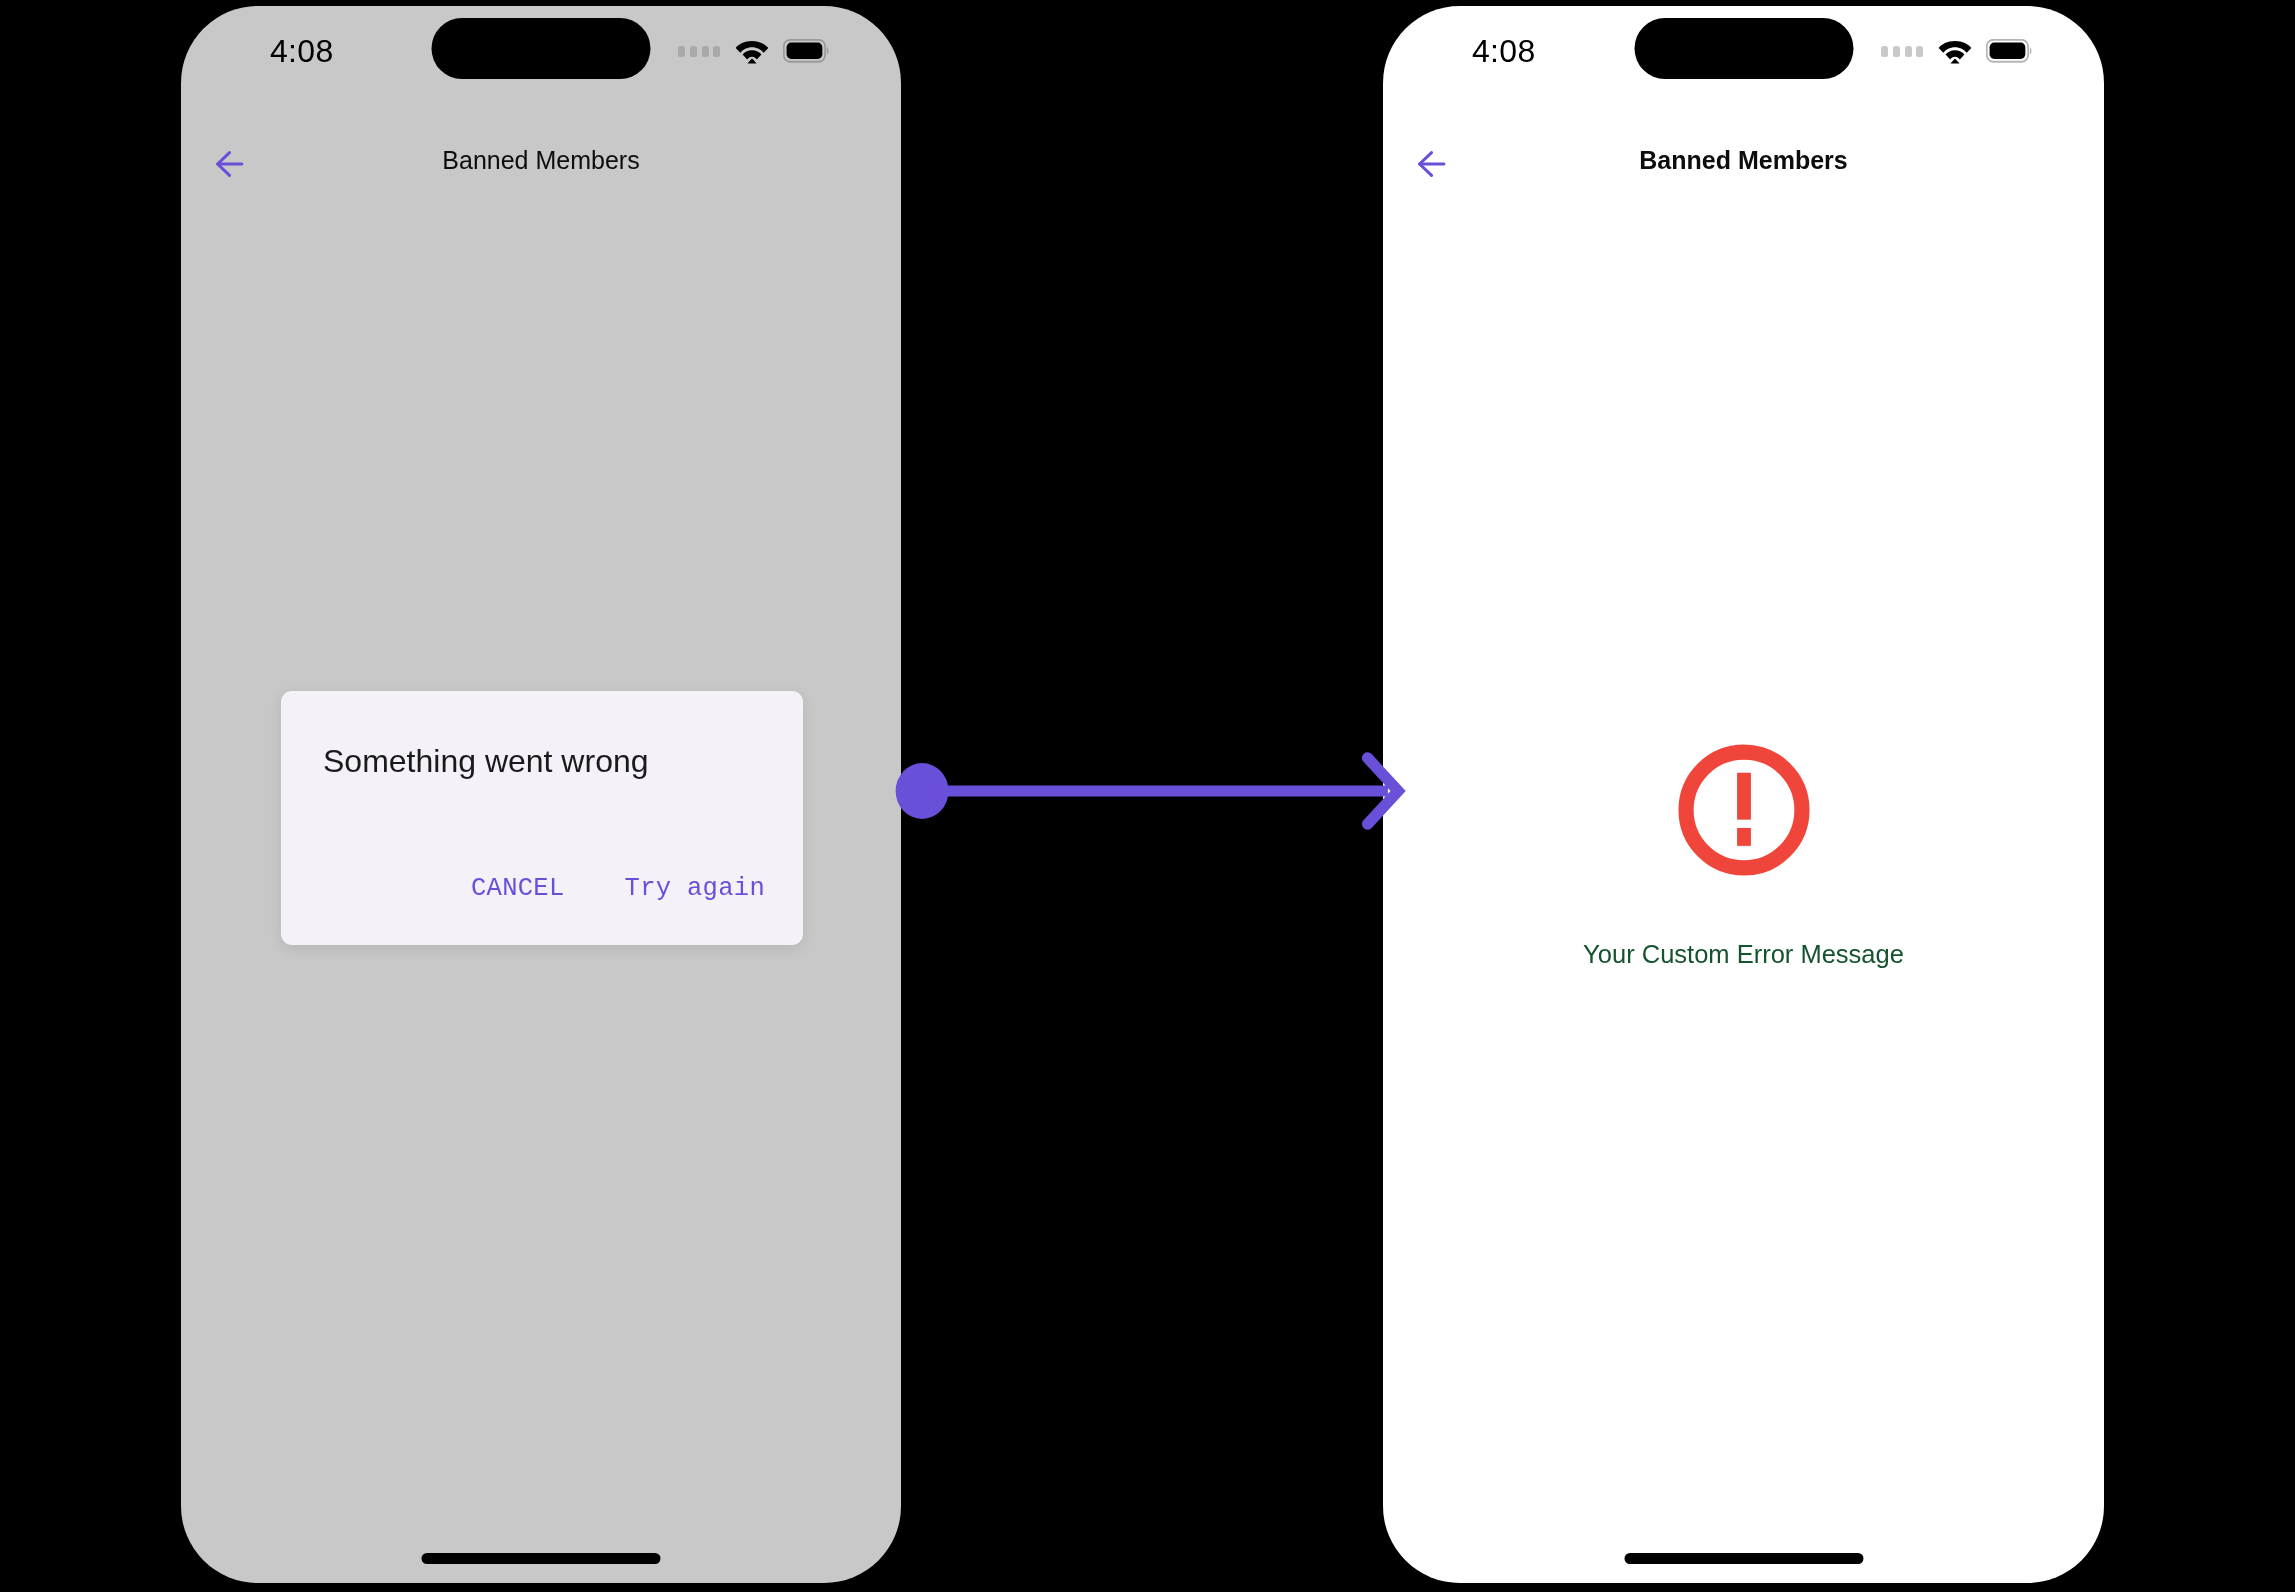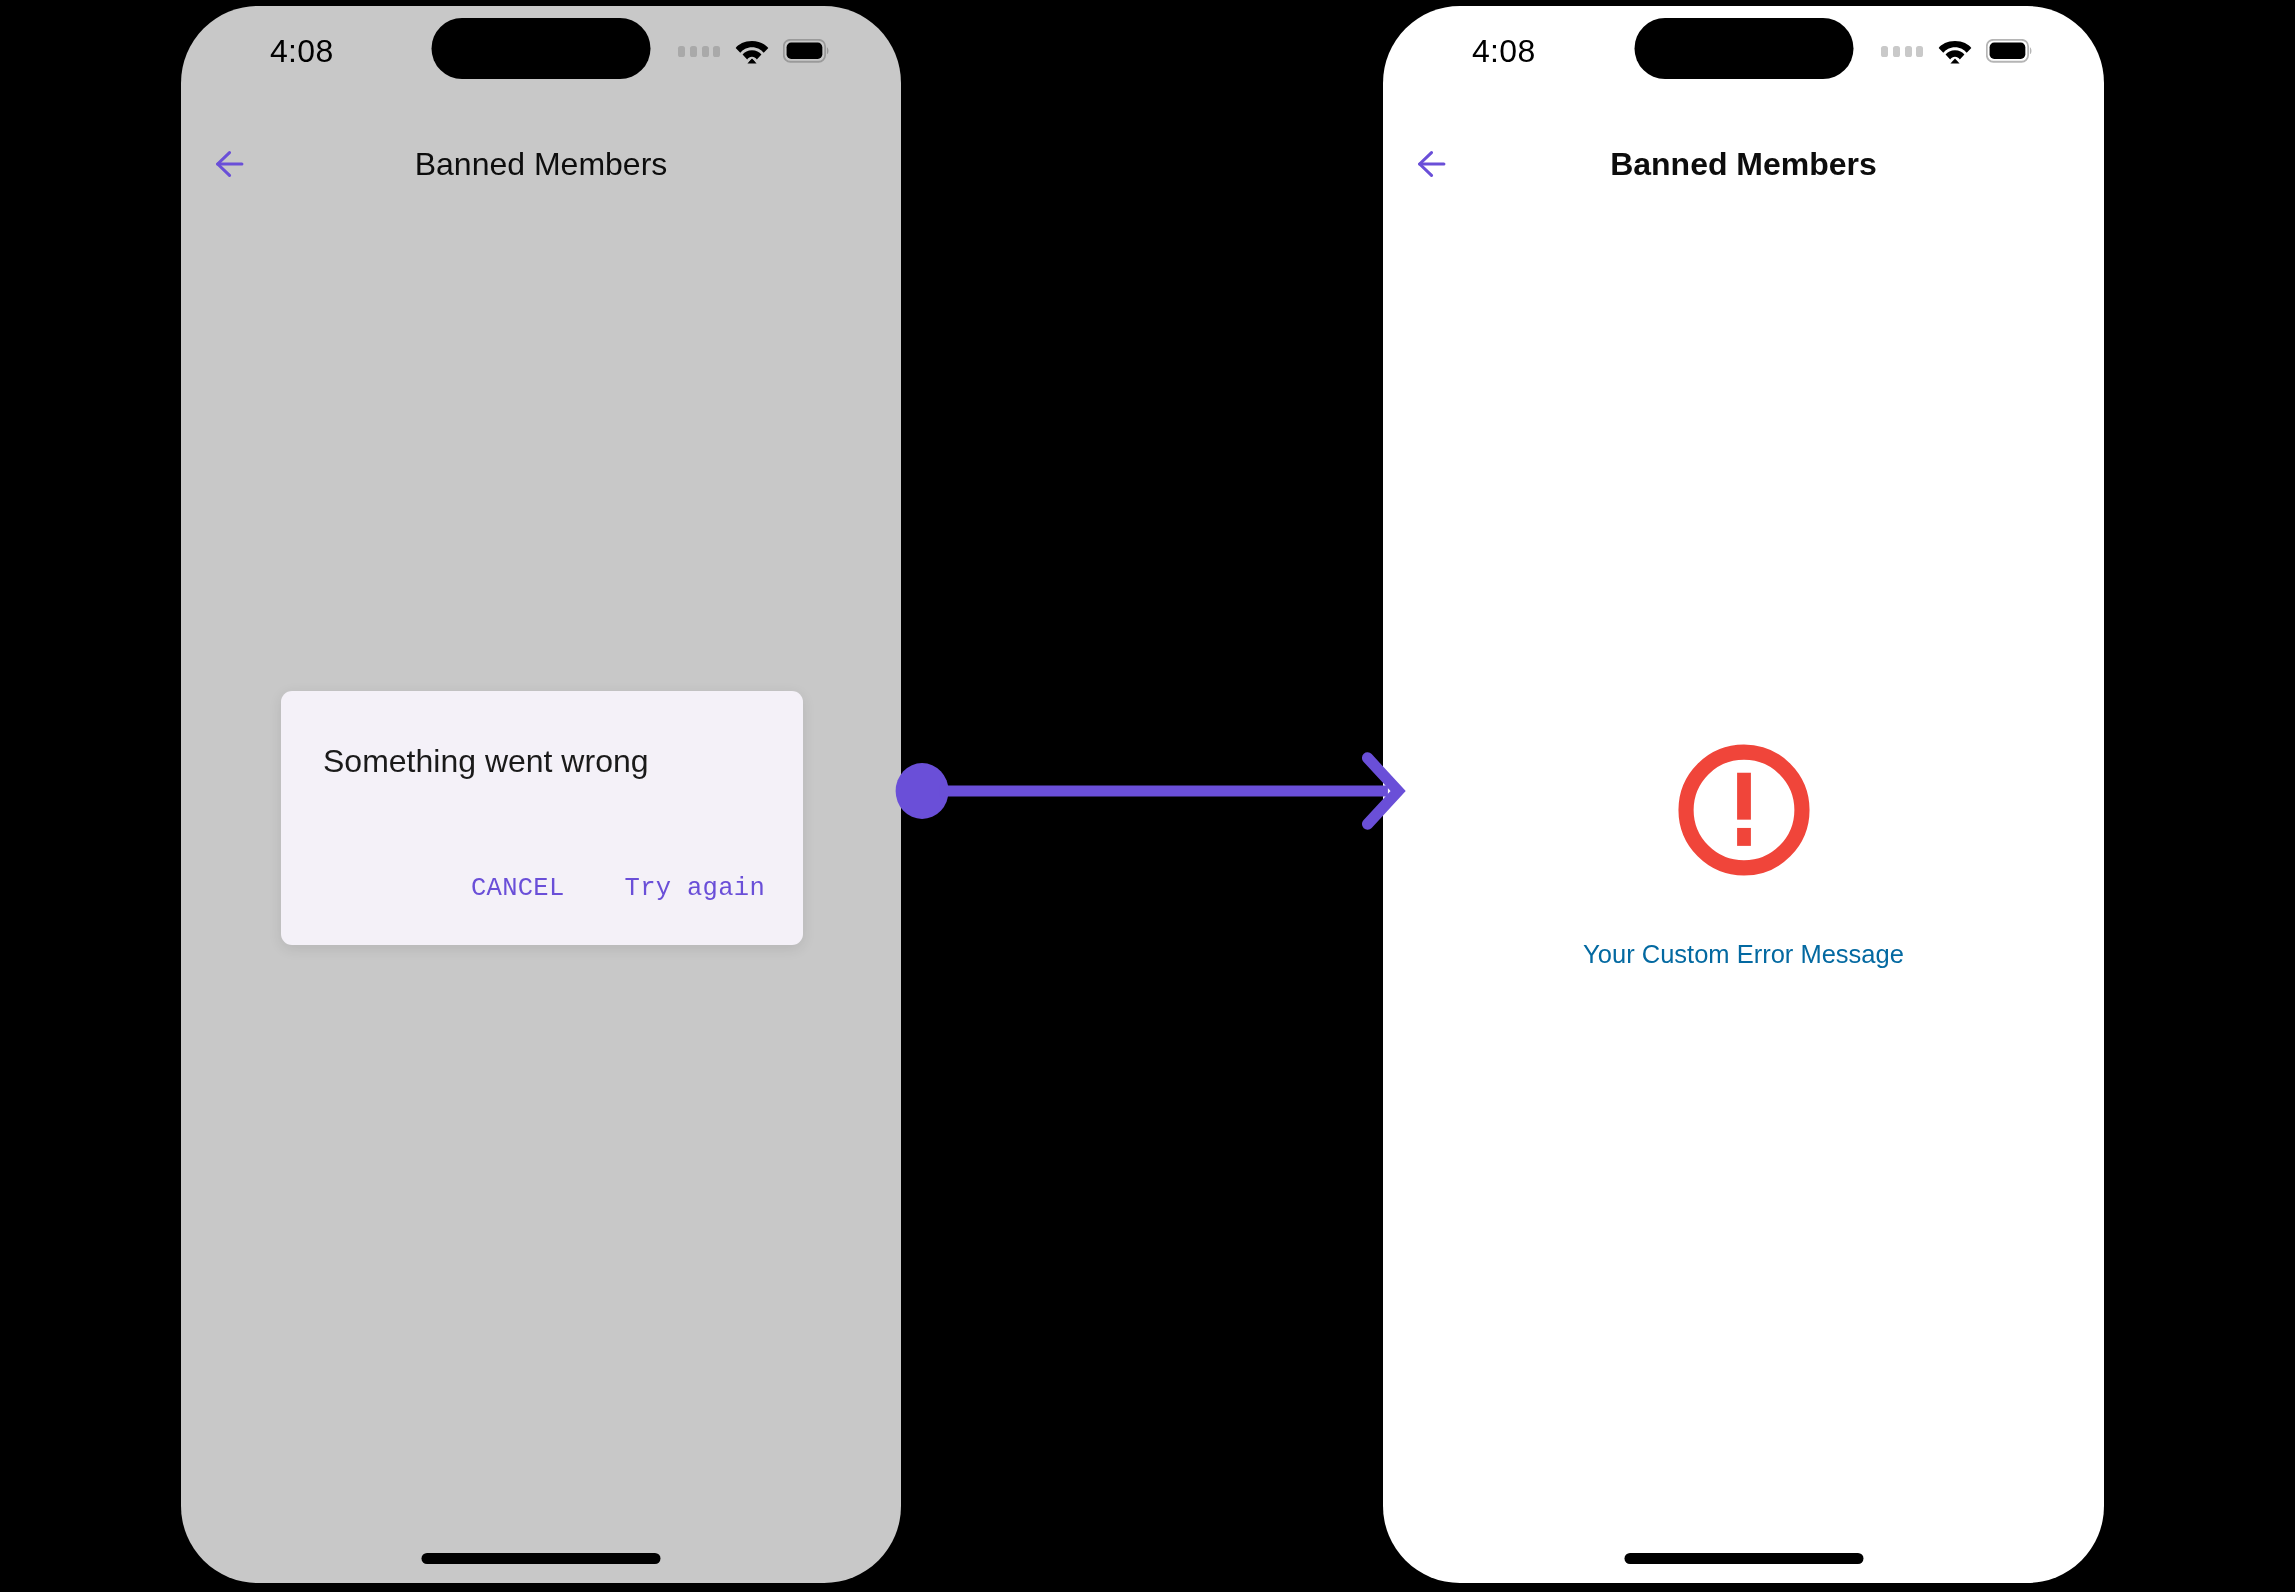--- a/index.html
+++ b/index.html
@@ -106,21 +106,21 @@
     display: flex;
     align-items: center;
     justify-content: center;
   }
   .nav-title {
     position: absolute;
     left: 0;
     right: 0;
     top: 11.2px;
     text-align: center;
-    font-size: 32px;
+    font-size: 25px;
     color: #0d0d0d;
     line-height: 1.1;
   }
   .phone-right .nav-title { font-weight: 700; }
 
   
   .home-indicator {
     position: absolute;
     bottom: 19.4px;
     left: 50%;
@@ -186,21 +186,21 @@
   .error-icon-wrap {
     width: 138px;
     height: 138px;
     display: flex;
     align-items: center;
     justify-content: center;
   }
   .error-msg {
     margin-top: 61px;
     font-size: 25.5px;
-    color: #0369a1;
+    color: #14532d;
     line-height: 1.1;
     white-space: nowrap;
   }
 
   
   .connector {
     position: absolute;
     left: 868px;
     top: 735px;
     width: 546px;

